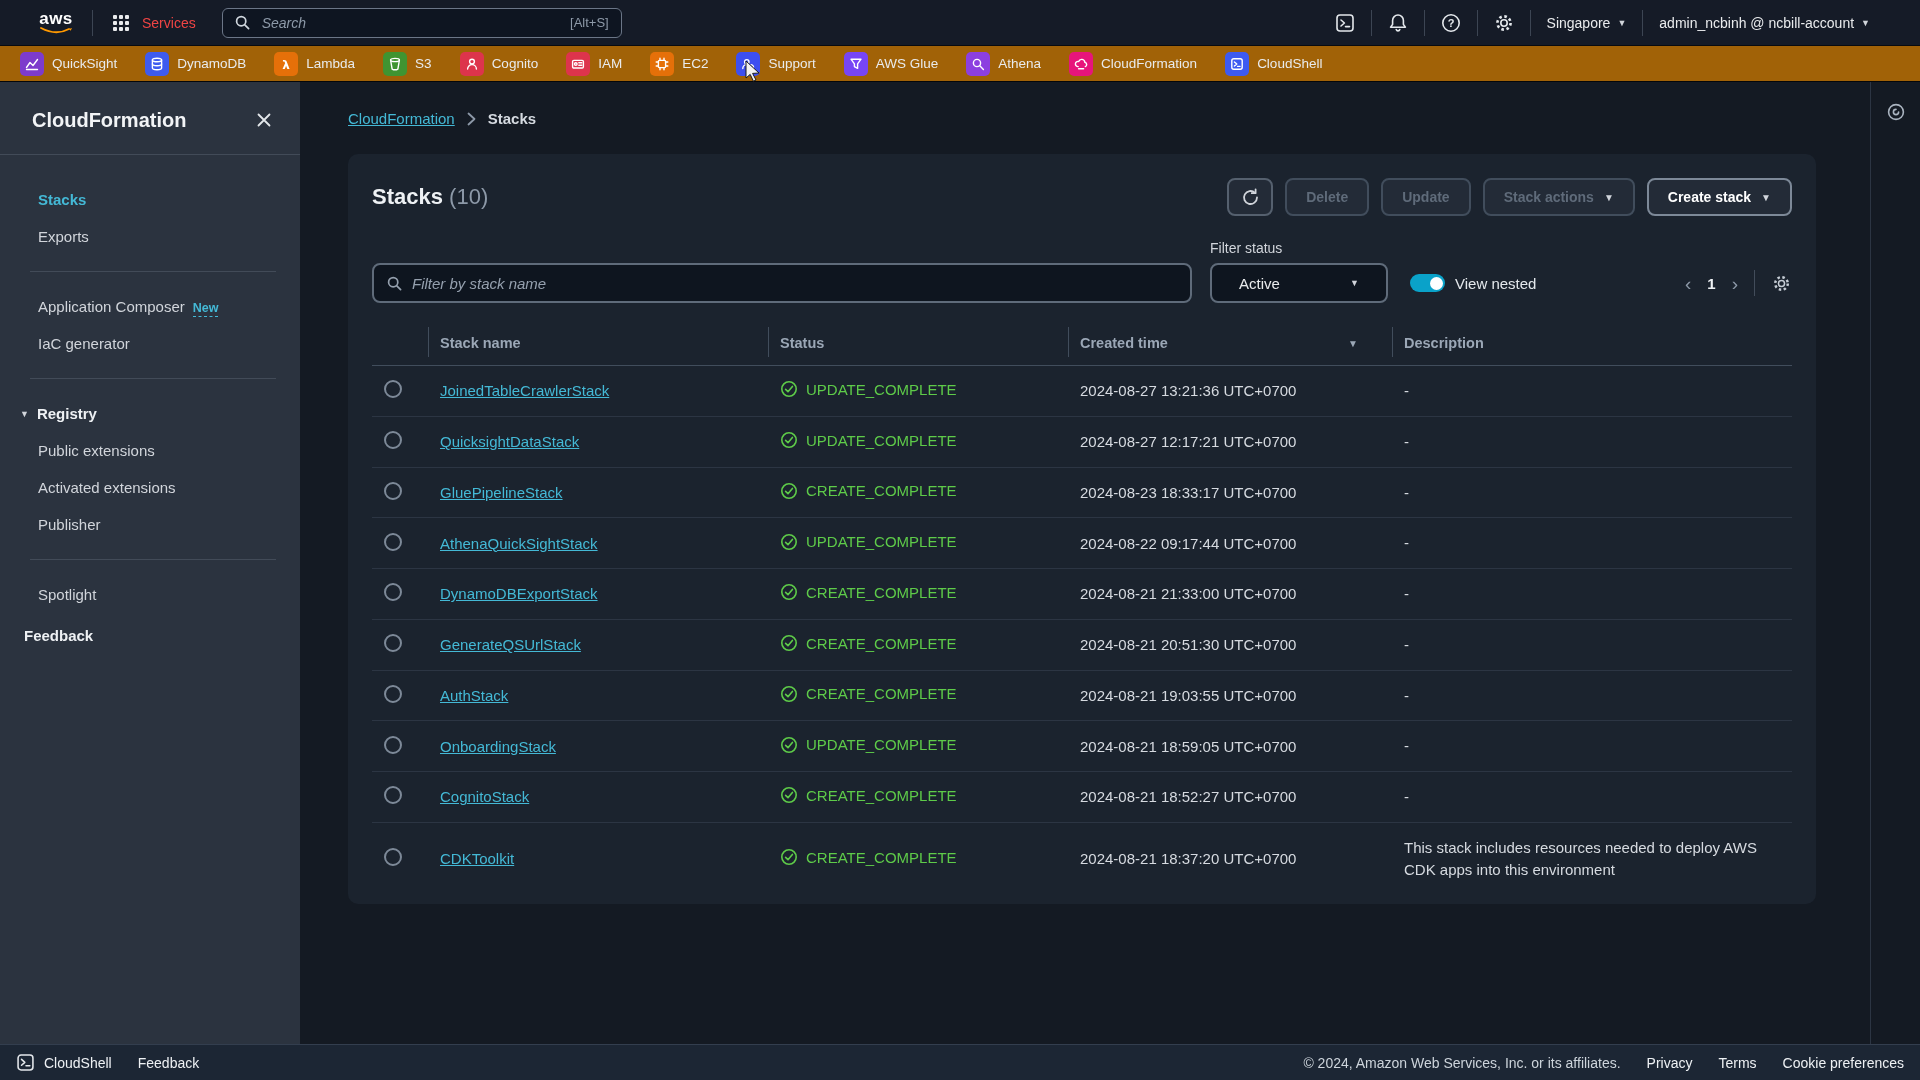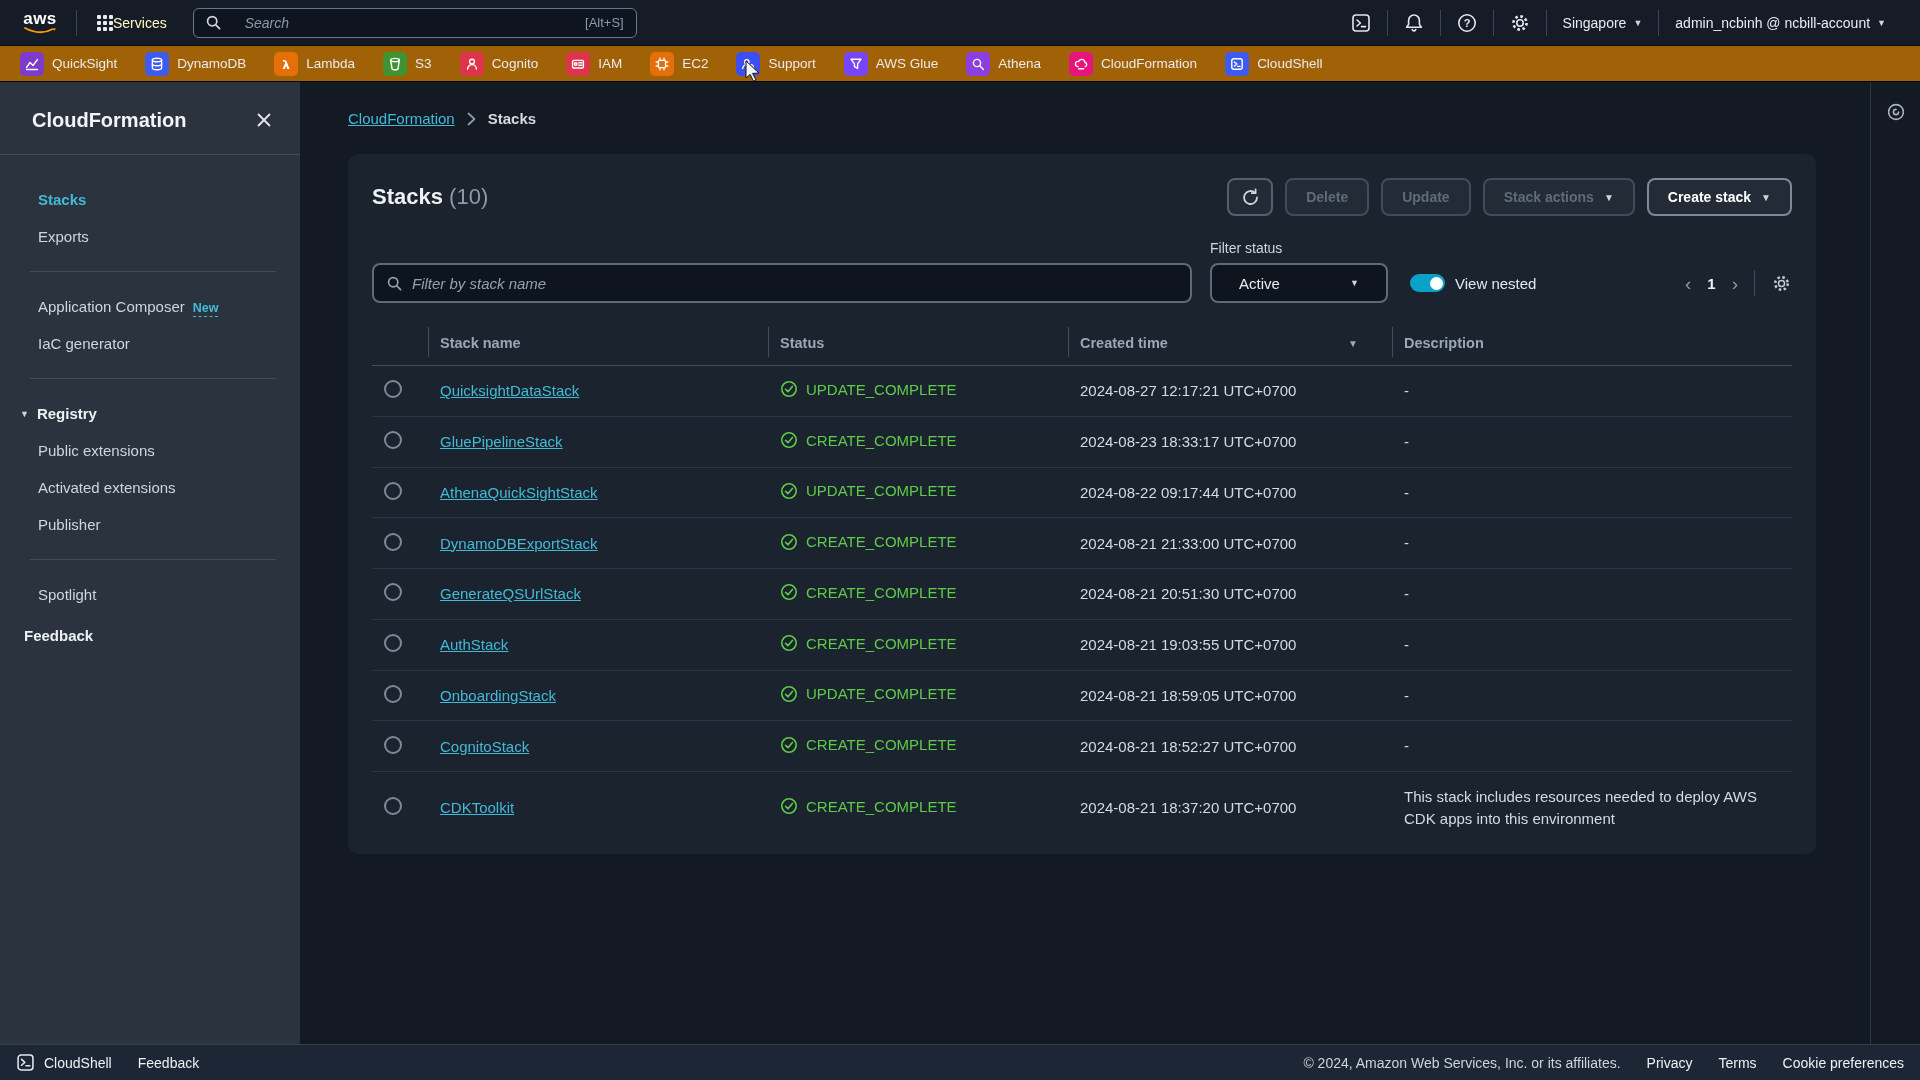--- a/index.html
+++ b/index.html
@@ -6,32 +6,32 @@
   html,body { width:1920px; height:1080px; overflow:hidden; }
   body {
     font-family:"Liberation Sans","DejaVu Sans",sans-serif;
     background:#141a23; color:#d1d5db; position:relative;
   }
   svg { display:block; }
 
   
   .topnav {
     height:46px; background:#151b27; display:flex; align-items:center;
-    padding:0 18px; gap:14px; position:relative; border-bottom:1px solid #080b10;
+    padding:0 34px; gap:14px; position:relative; border-bottom:1px solid #080b10;
   }
   .aws-logo { display:flex; flex-direction:column; align-items:center; width:44px; cursor:pointer; }
   .aws-logo .aws-word { color:#fff; font-weight:bold; font-size:17px; letter-spacing:.5px; line-height:15px; }
   .tn-div { width:1px; height:26px; background:#3c4553; }
-  .services { display:flex; align-items:flex-start; gap:0; color:#fef9c3; font-size:14px; padding:0 6px; cursor:pointer; }
+  .services { display:flex; align-items:flex-start; gap:13px; color:#ef4444; font-size:14px; padding:0 6px; cursor:pointer; }
   .grid9 { display:grid; grid-template-columns:repeat(3,4px); grid-gap:2px; }
   .grid9 i { width:4px; height:4px; background:#e9ebed; border-radius:1px; }
   .searchbox {
-    margin-left:6px; width:444px; height:30px; background:#0e1521;
+    margin-left:6px; width:400px; height:30px; background:#0e1521;
     border:1px solid #6b7687; border-radius:6px; display:flex; align-items:center;
-    padding:0 12px; gap:24px;
+    padding:0 12px; gap:12px;
   }
   .searchbox input {
     flex:1; background:transparent; border:none; outline:none; color:#d1d5db;
     font-size:14px; font-family:inherit;
   }
   .searchbox input::placeholder { color:#8d99a8; font-style:italic; }
   .shortcut { color:#8d99a8; font-size:13px; }
   .tn-right { margin-left:auto; display:flex; align-items:center; height:100%; }
   .tn-icbtn { padding:0 15px; height:100%; display:flex; align-items:center; cursor:pointer; }
   .tn-right .tn-div { margin:0; }
@@ -460,20 +460,33 @@
             <th class="vline">
               <span>Created time</span>
               <span class="sort-caret">▼</span>
             </th>
             <th class="vline">Description</th>
           </tr>
         </thead>
         <tbody>
           <tr>
             <td><span class="radio"></span></td>
+            <td><a class="lnk">JoinedTableCrawlerStack</a></td>
+            <td><span class="status">
+                  <svg class="st-ic" width="18" height="18" viewBox="0 0 18 18">
+                    <circle cx="9" cy="9" r="7.2"></circle>
+                    <path d="M5.6 9.4 L8 11.7 L12.4 6.4"></path>
+                  </svg>
+                  <span>UPDATE_COMPLETE</span>
+                </span></td>
+            <td>2024-08-27 13:21:36 UTC+0700</td>
+            <td class="c-desc">-</td>
+          </tr>
+          <tr>
+            <td><span class="radio"></span></td>
             <td><a class="lnk">QuicksightDataStack</a></td>
             <td><span class="status">
                   <svg class="st-ic" width="18" height="18" viewBox="0 0 18 18">
                     <circle cx="9" cy="9" r="7.2"></circle>
                     <path d="M5.6 9.4 L8 11.7 L12.4 6.4"></path>
                   </svg>
                   <span>UPDATE_COMPLETE</span>
                 </span></td>
             <td>2024-08-27 12:17:21 UTC+0700</td>
             <td class="c-desc">-</td>

